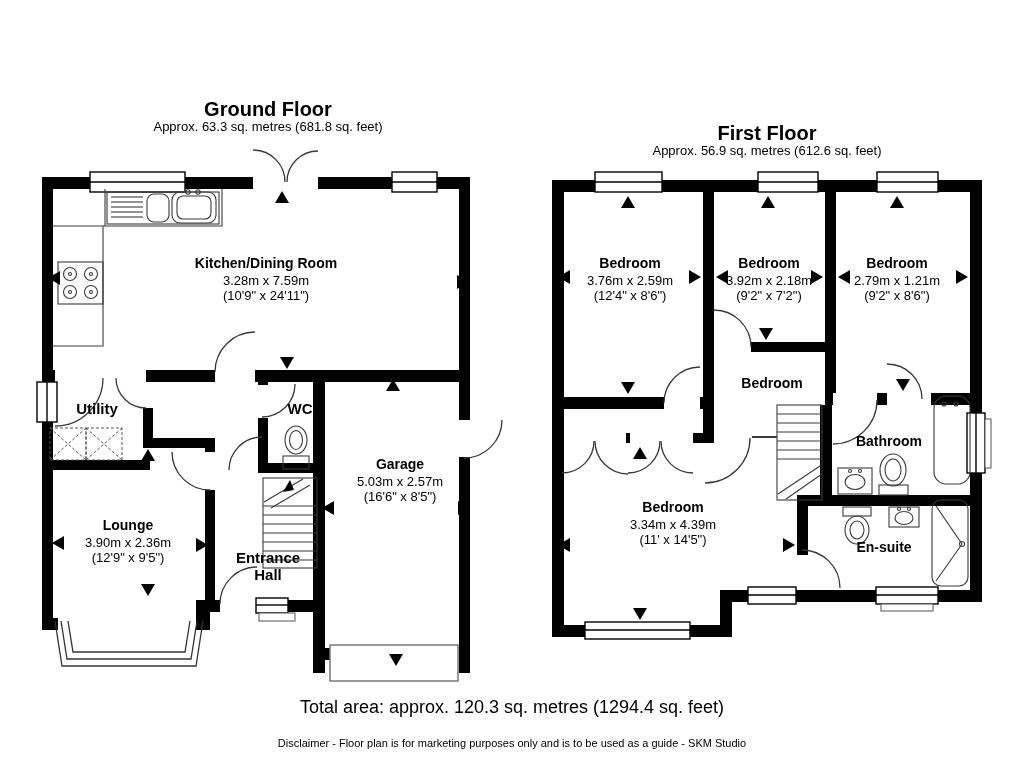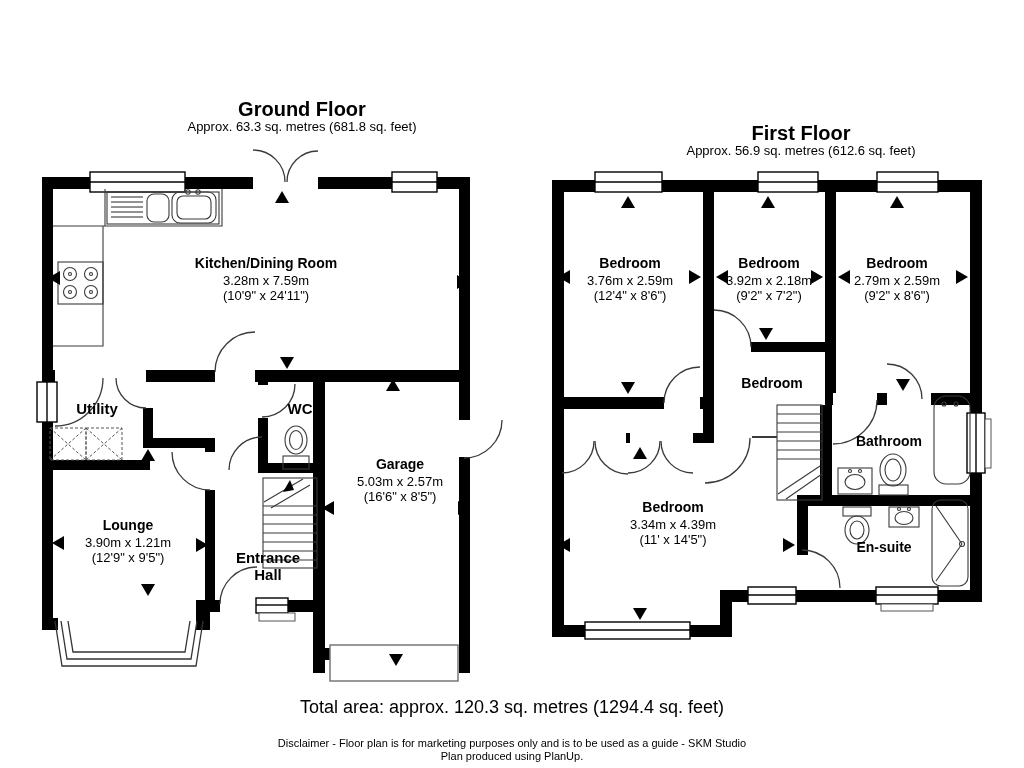--- a/index.html
+++ b/index.html
@@ -1,19 +1,19 @@
 <!DOCTYPE html>
 <html><head>
 <meta charset="utf-8">
 <style>
   html,body{margin:0;padding:0;background:#fff;}
   .page{position:relative;width:1024px;height:768px;background:#ffffff;overflow:hidden;
         font-family:"Liberation Sans",sans-serif;color:#000;}
   .plan-svg{position:absolute;left:0;top:0;}
-  .floor-header{position:absolute;transform:translate(-50%,0);text-align:center;white-space:nowrap;margin-left:34px;}
+  .floor-header{position:absolute;transform:translate(-50%,0);text-align:center;white-space:nowrap;}
   .floor-title{font-weight:bold;font-size:20px;line-height:22px;}
   .floor-subtitle{font-size:13px;line-height:14px;}
   .room-label{position:absolute;transform:translate(-50%,-50%);text-align:center;white-space:nowrap;}
   .room-name{font-weight:bold;font-size:14px;line-height:19px;}
   .room-dims{font-size:13px;line-height:15px;}
   .room-label.small .room-name{font-size:15px;line-height:17px;}
   .room-label.wrap{white-space:normal;}
   .room-label.kitchen{width:170px;}
   .room-label.hall{width:95px;}
   .footer{position:absolute;left:512px;transform:translate(-50%,0);text-align:center;white-space:nowrap;}
@@ -374,21 +374,21 @@
 </div>
 
 <div class="room-label" style="left:400px;top:479px">
   <div class="room-name">Garage</div>
   <div class="room-dims">5.03m x 2.57m</div>
   <div class="room-dims">(16'6" x 8'5")</div>
 </div>
 
 <div class="room-label" style="left:128px;top:540px">
   <div class="room-name">Lounge</div>
-  <div class="room-dims">3.90m x 1.21m</div>
+  <div class="room-dims">3.90m x 2.36m</div>
   <div class="room-dims">(12'9" x 9'5")</div>
 </div>
 
 <div class="room-label small wrap hall" style="left:268px;top:566px">
   <div class="room-name">Entrance Hall</div>
 </div>
 
 <div class="room-label" style="left:630px;top:278px">
   <div class="room-name">Bedroom</div>
   <div class="room-dims">3.76m x 2.59m</div>
@@ -396,21 +396,21 @@
 </div>
 
 <div class="room-label" style="left:769px;top:278px">
   <div class="room-name">Bedroom</div>
   <div class="room-dims">3.92m x 2.18m</div>
   <div class="room-dims">(9'2" x 7'2")</div>
 </div>
 
 <div class="room-label" style="left:897px;top:278px">
   <div class="room-name">Bedroom</div>
-  <div class="room-dims">2.79m x 2.59m</div>
+  <div class="room-dims">2.79m x 1.21m</div>
   <div class="room-dims">(9'2" x 8'6")</div>
 </div>
 
 <div class="room-label" style="left:772px;top:383px">
   <div class="room-name">Bedroom</div>
 </div>
 
 <div class="room-label" style="left:889px;top:441px">
   <div class="room-name">Bathroom</div>
 </div>
@@ -421,16 +421,15 @@
   <div class="room-dims">(11' x 14'5")</div>
 </div>
 
 <div class="room-label" style="left:884px;top:547px">
   <div class="room-name">En-suite</div>
 </div>
 
 <div class="footer" style="top:697px">
   <div class="footer-total">Total area: approx. 120.3 sq. metres (1294.4 sq. feet)</div>
   <div class="footer-small" style="margin-top:19px">Disclaimer - Floor plan is for marketing purposes only and is to be used as a guide - SKM Studio</div>
-  <div class="footer-small">Plan produced using PlanUp.</div>
 </div>
 
 </div>
 
 </body></html>

